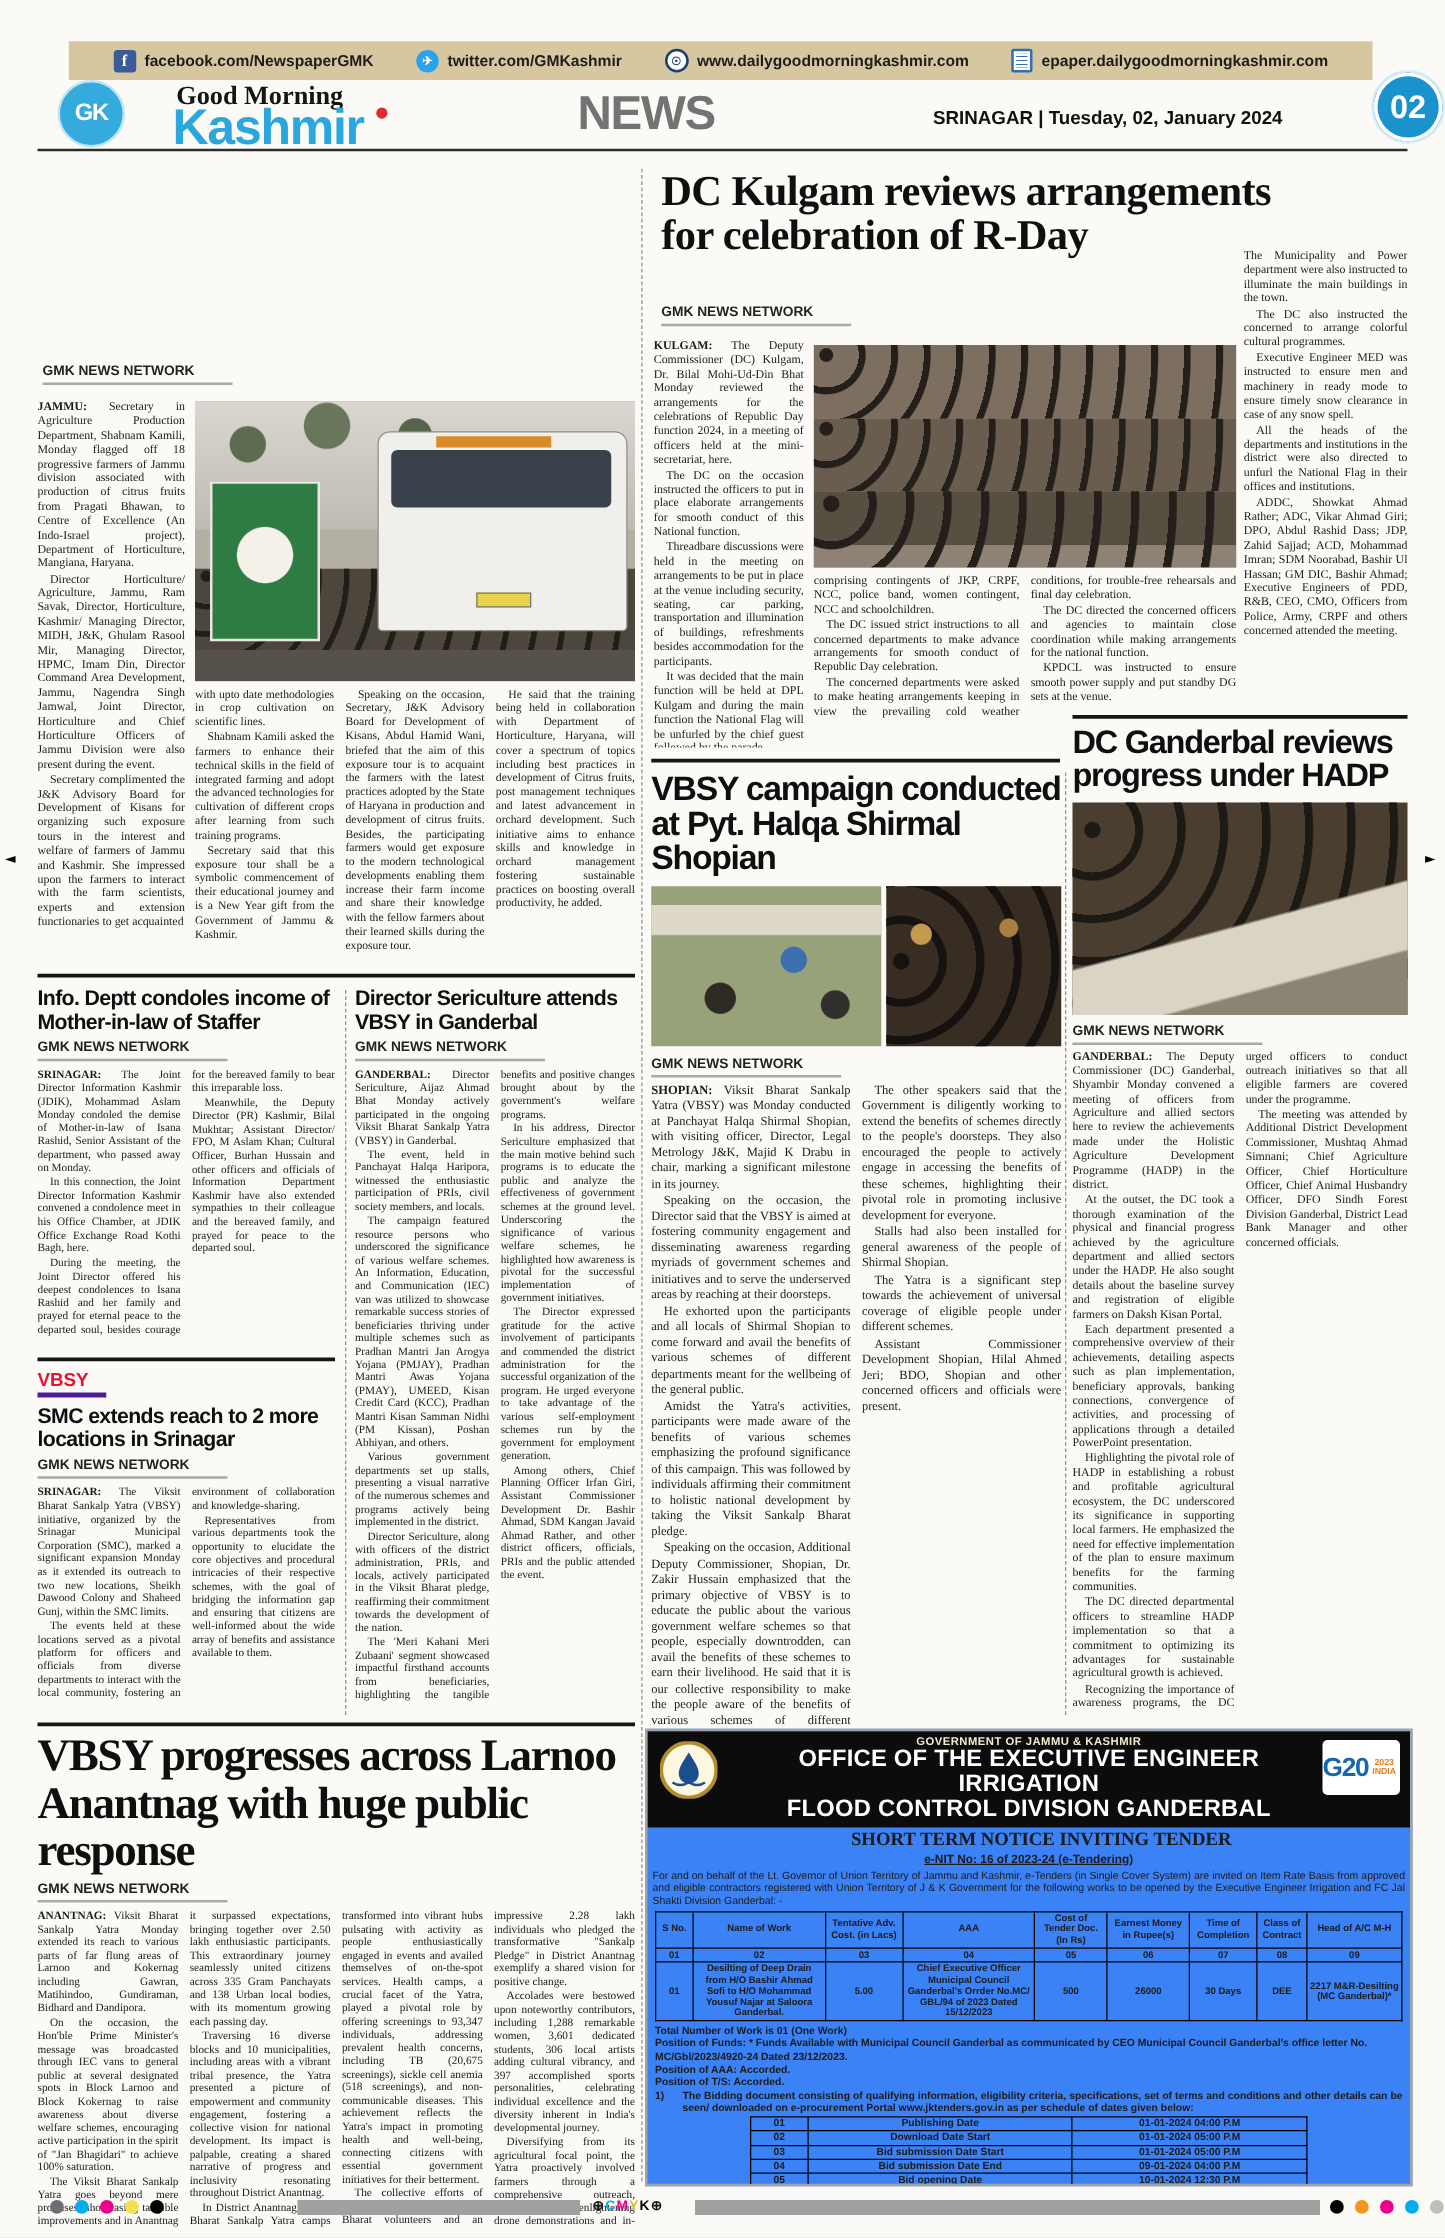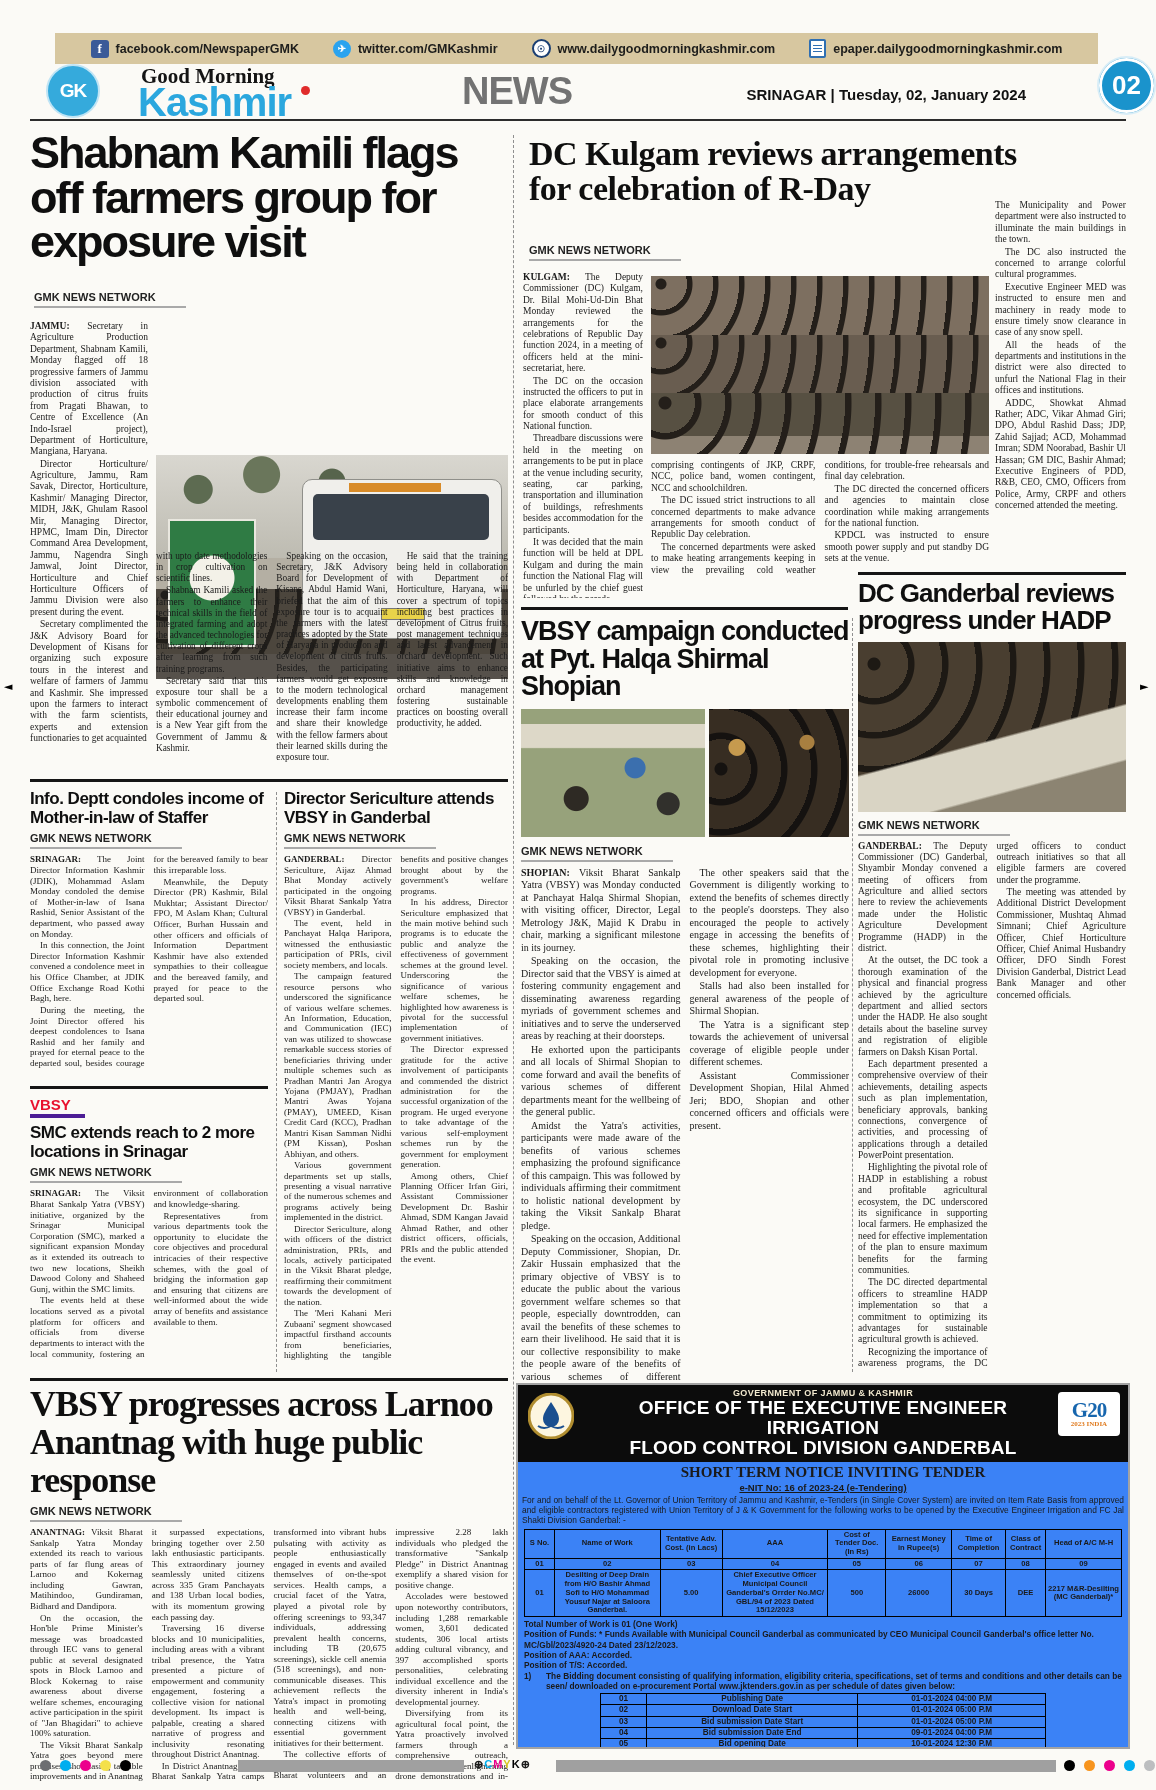--- a/index.html
+++ b/index.html
@@ -93,21 +93,21 @@
 
   
   .tender{left:516px;top:1383px;width:610px;height:362px;background:#3b82f6;border:2px solid #a3a3a3;
     font-family:"Liberation Sans",sans-serif;overflow:hidden;}
   .t-head{position:relative;background:#0c0c0c;color:#fff;text-align:center;padding:3px 70px 4px;}
   .t-gov{font-size:9px;font-weight:700;letter-spacing:.4px;color:#f2e9cf;}
   .t-office1{font-size:19px;font-weight:700;letter-spacing:.2px;line-height:1.05;}
   .t-office2{font-size:19px;font-weight:700;letter-spacing:.2px;line-height:1.05;}
   .t-emblem{position:absolute;left:10px;top:8px;}
   .t-g20{position:absolute;right:8px;top:7px;width:62px;height:44px;background:#fff;border-radius:4px;
-    display:flex;flex-direction:column;align-items:center;justify-content:center;line-height:1;font-family:Liberation Serif, serif;}
+    display:flex;flex-direction:row;align-items:center;justify-content:center;line-height:1;}
   .t-g20 .g20txt{color:#1766ae;font-weight:700;font-size:21px;letter-spacing:-1px;}
   .t-g20 .g20sub{color:#e07b1f;font-size:7px;font-weight:700;}
   .t-stn{text-align:center;font-family:"Liberation Serif",serif;font-weight:700;font-size:15px;margin:2px 0 0;padding-left:20px;}
   .t-enit{text-align:center;font-weight:700;font-size:9.5px;text-decoration:underline;margin:1px 0 2px;}
   .t-intro{font-size:8.4px;font-weight:400;line-height:1.22;text-align:justify;padding:0 4px;}
   table.wt{border-collapse:collapse;margin:3px auto 2px;width:598px;}
   table.wt td{border:1px solid #000;font-size:7.6px;font-weight:700;text-align:center;
     vertical-align:middle;padding:1px 2px;line-height:1.15;}
   table.sch{border-collapse:collapse;margin:2px auto;width:446px;}
   table.sch td{border:1px solid #000;font-size:8.2px;font-weight:700;text-align:center;padding:0 3px;line-height:1.25;}
@@ -149,21 +149,20 @@
   <div class="abs gk-logo">GK</div>
   <div class="abs brand1">Good Morning</div>
   <div class="abs brand2">Kashmir</div>
   <div class="abs i-dot"></div>
   <div class="abs section-title">NEWS</div>
   <div class="abs dateline">SRINAGAR | Tuesday, 02, January 2024</div>
   <div class="abs pageno">02</div>
   <div class="abs mast-rule"></div>
 
   <div class="abs" style="left:30px;top:131px;width:478px;height:648px;">
-    <h1 class="hl" style="font-size:45px;line-height:.99;letter-spacing:-2px;">Shabnam Kamili flags off farmers group for exposure visit</h1>
     <div class="byline abs sans" style="left:4px;top:160px;">
       <span>GMK NEWS NETWORK</span>
     </div>
     <div class="abs body" style="left:0;top:190px;width:118px;height:452px;overflow:hidden;">
         <p><b>JAMMU:</b> Secretary in Agriculture Production Department, Shabnam Kamili, Monday flagged off 18 progressive farmers of Jammu division associated with production of citrus fruits from Pragati Bhawan, to Centre of Excellence (An Indo-Israel project), Department of Horticulture, Mangiana, Haryana.</p>
         <p>Director Horticulture/ Agriculture, Jammu, Ram Savak, Director, Horticulture, Kashmir/ Managing Director, MIDH, J&amp;K, Ghulam Rasool Mir, Managing Director, HPMC, Imam Din, Director Command Area Development, Jammu, Nagendra Singh Jamwal, Joint Director, Horticulture and Chief Horticulture Officers of Jammu Division were also present during the event.</p>
         <p>Secretary complimented the J&amp;K Advisory Board for Development of Kisans for organizing such exposure tours in the interest and welfare of farmers of Jammu and Kashmir. She impressed upon the farmers to interact with the farm scientists, experts and extension functionaries to get acquainted</p>
       </div>
     <div class="abs ph" style="left:126px;top:190px;width:352px;height:224px;">
       <div class="sky"></div>

